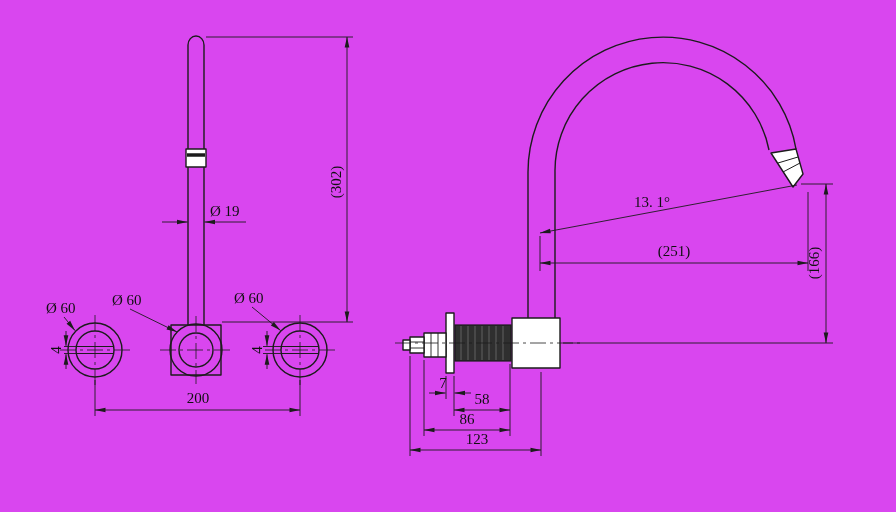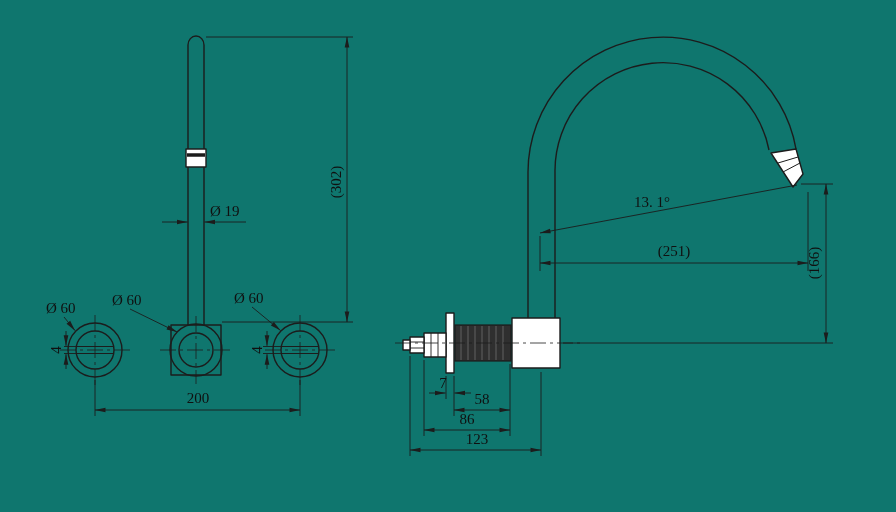--- a/index.html
+++ b/index.html
@@ -1,16 +1,16 @@
 <!DOCTYPE html>
 <html><head>
 <meta charset="utf-8">
 <style>
   html,body{margin:0;padding:0;background:#ffffff;}
-  .page{width:896px;height:512px;background:#0f766e;position:relative;overflow:hidden;}
+  .page{width:896px;height:512px;background:#d946ef;position:relative;overflow:hidden;}
   svg{display:block;}
   .obj {fill:none;stroke:#1c1c1c;stroke-width:1.4;stroke-linejoin:round;}
   .objf{fill:#ffffff;stroke:#1c1c1c;stroke-width:1.4;stroke-linejoin:round;}
   .thin{fill:none;stroke:#1c1c1c;stroke-width:0.9;}
   .dim {fill:none;stroke:#1c1c1c;stroke-width:0.9;}
   .cl  {fill:none;stroke:#1c1c1c;stroke-width:0.8;stroke-dasharray:16 4 3 4;}
   .knurl{stroke:#6e6e6e;stroke-width:0.8;}
   .detail{stroke:#1c1c1c;stroke-width:1;}
   text{font-family:"Liberation Serif",serif;font-size:15px;fill:#101010;}
 </style>

